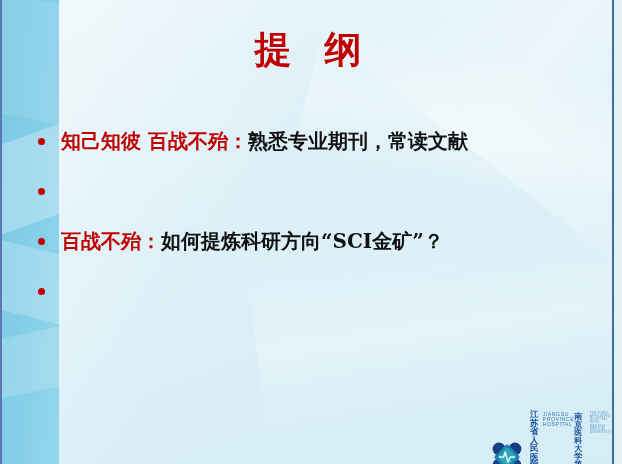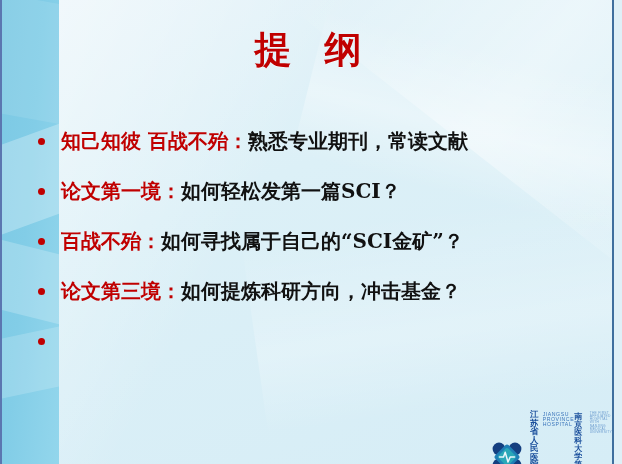--- a/index.html
+++ b/index.html
@@ -165,38 +165,29 @@
 
     <div class="bullet-row">
       <div class="dot"></div>
       <div class="btext">
         <span class="red">知己知彼 百战不殆：</span><span class="blk">熟悉专业期刊，常读文献</span>
       </div>
     </div>
 
     <div class="bullet-row">
       <div class="dot"></div>
+    </div>
+
+    <div class="bullet-row">
+      <div class="dot"></div>
       <div class="btext">
-        <span class="red">论文第一境：</span><span class="blk">如何轻松发第一篇SCI？</span>
+        <span class="red">百战不殆：</span><span class="blk">如何提炼科研方向“SCI金矿”？</span>
       </div>
     </div>
 
-    <div class="bullet-row">
-      <div class="dot"></div>
-      <div class="btext">
-        <span class="red">百战不殆：</span><span class="blk">如何寻找属于自己的“SCI金矿”？</span>
-      </div>
-    </div>
-
-    <div class="bullet-row">
-      <div class="dot"></div>
-      <div class="btext">
-        <span class="red">论文第三境：</span><span class="blk">如何提炼科研方向，冲击基金？</span>
-      </div>
-    </div>
 
     <div class="bullet-row">
       <div class="dot"></div>
     </div>
 
   </div>
 
   <div id="logo">
     <span id="logo-mark">
       <svg width="36" height="36" viewBox="0 0 36 36">

